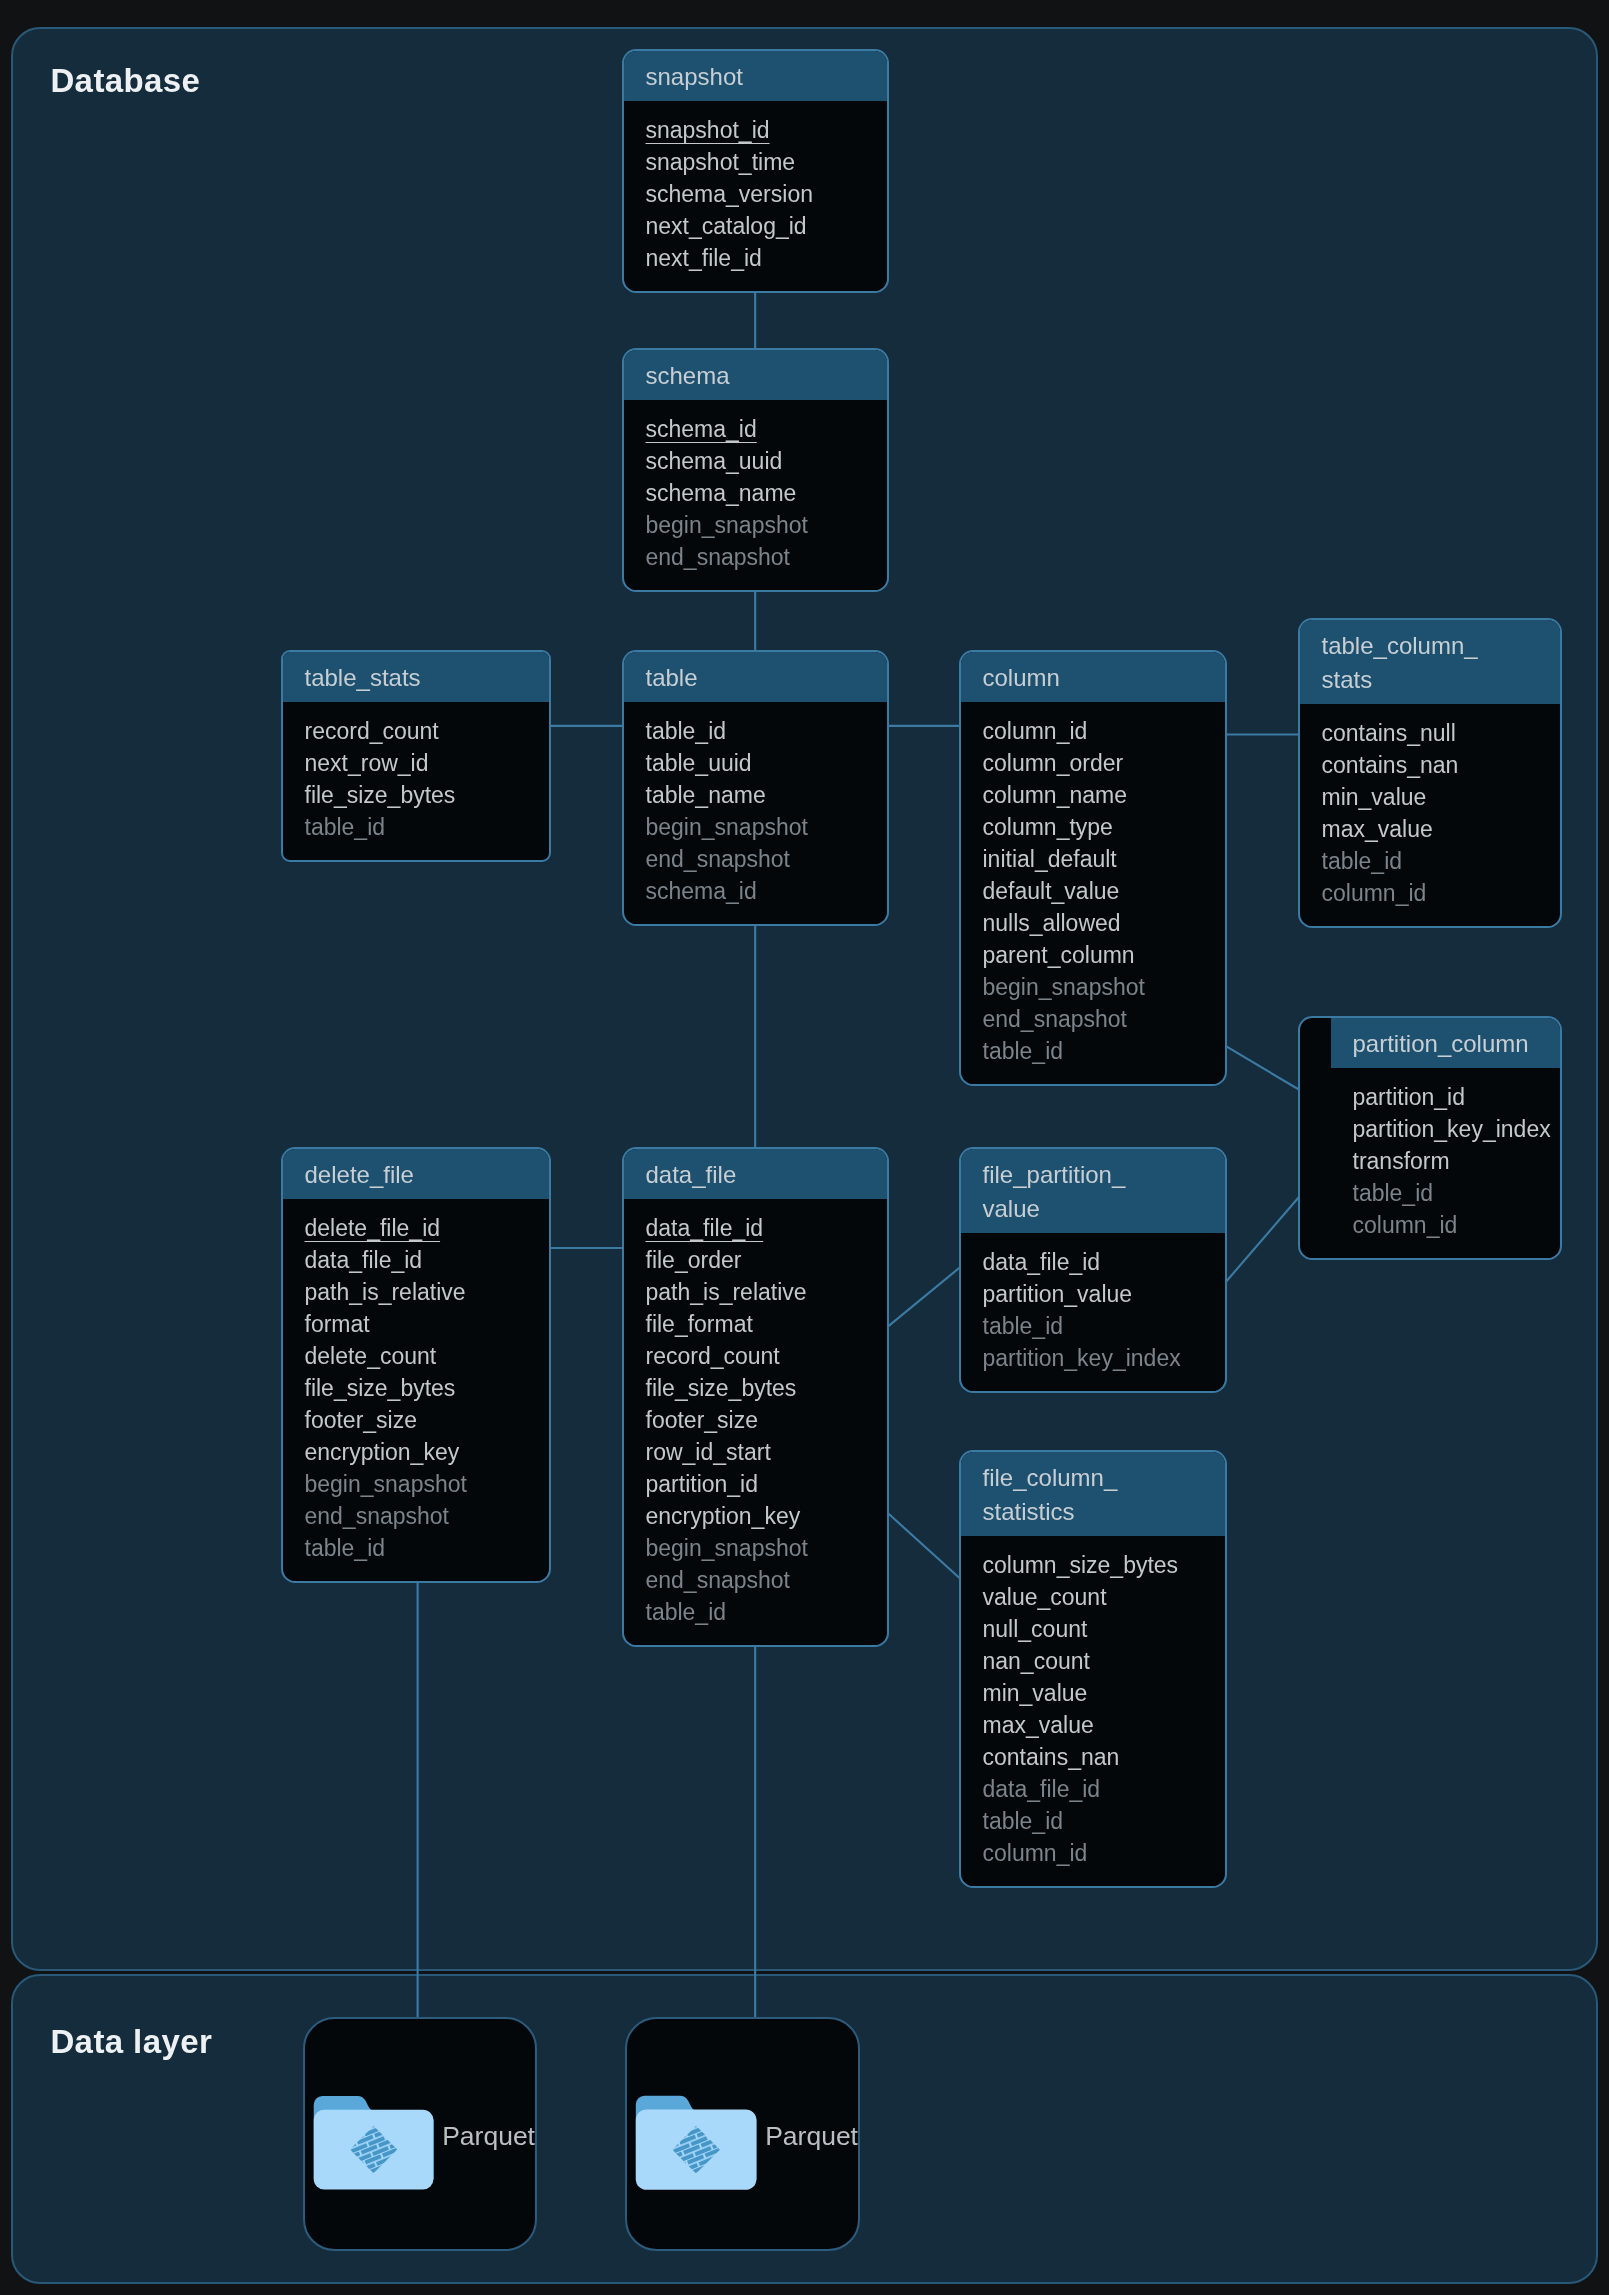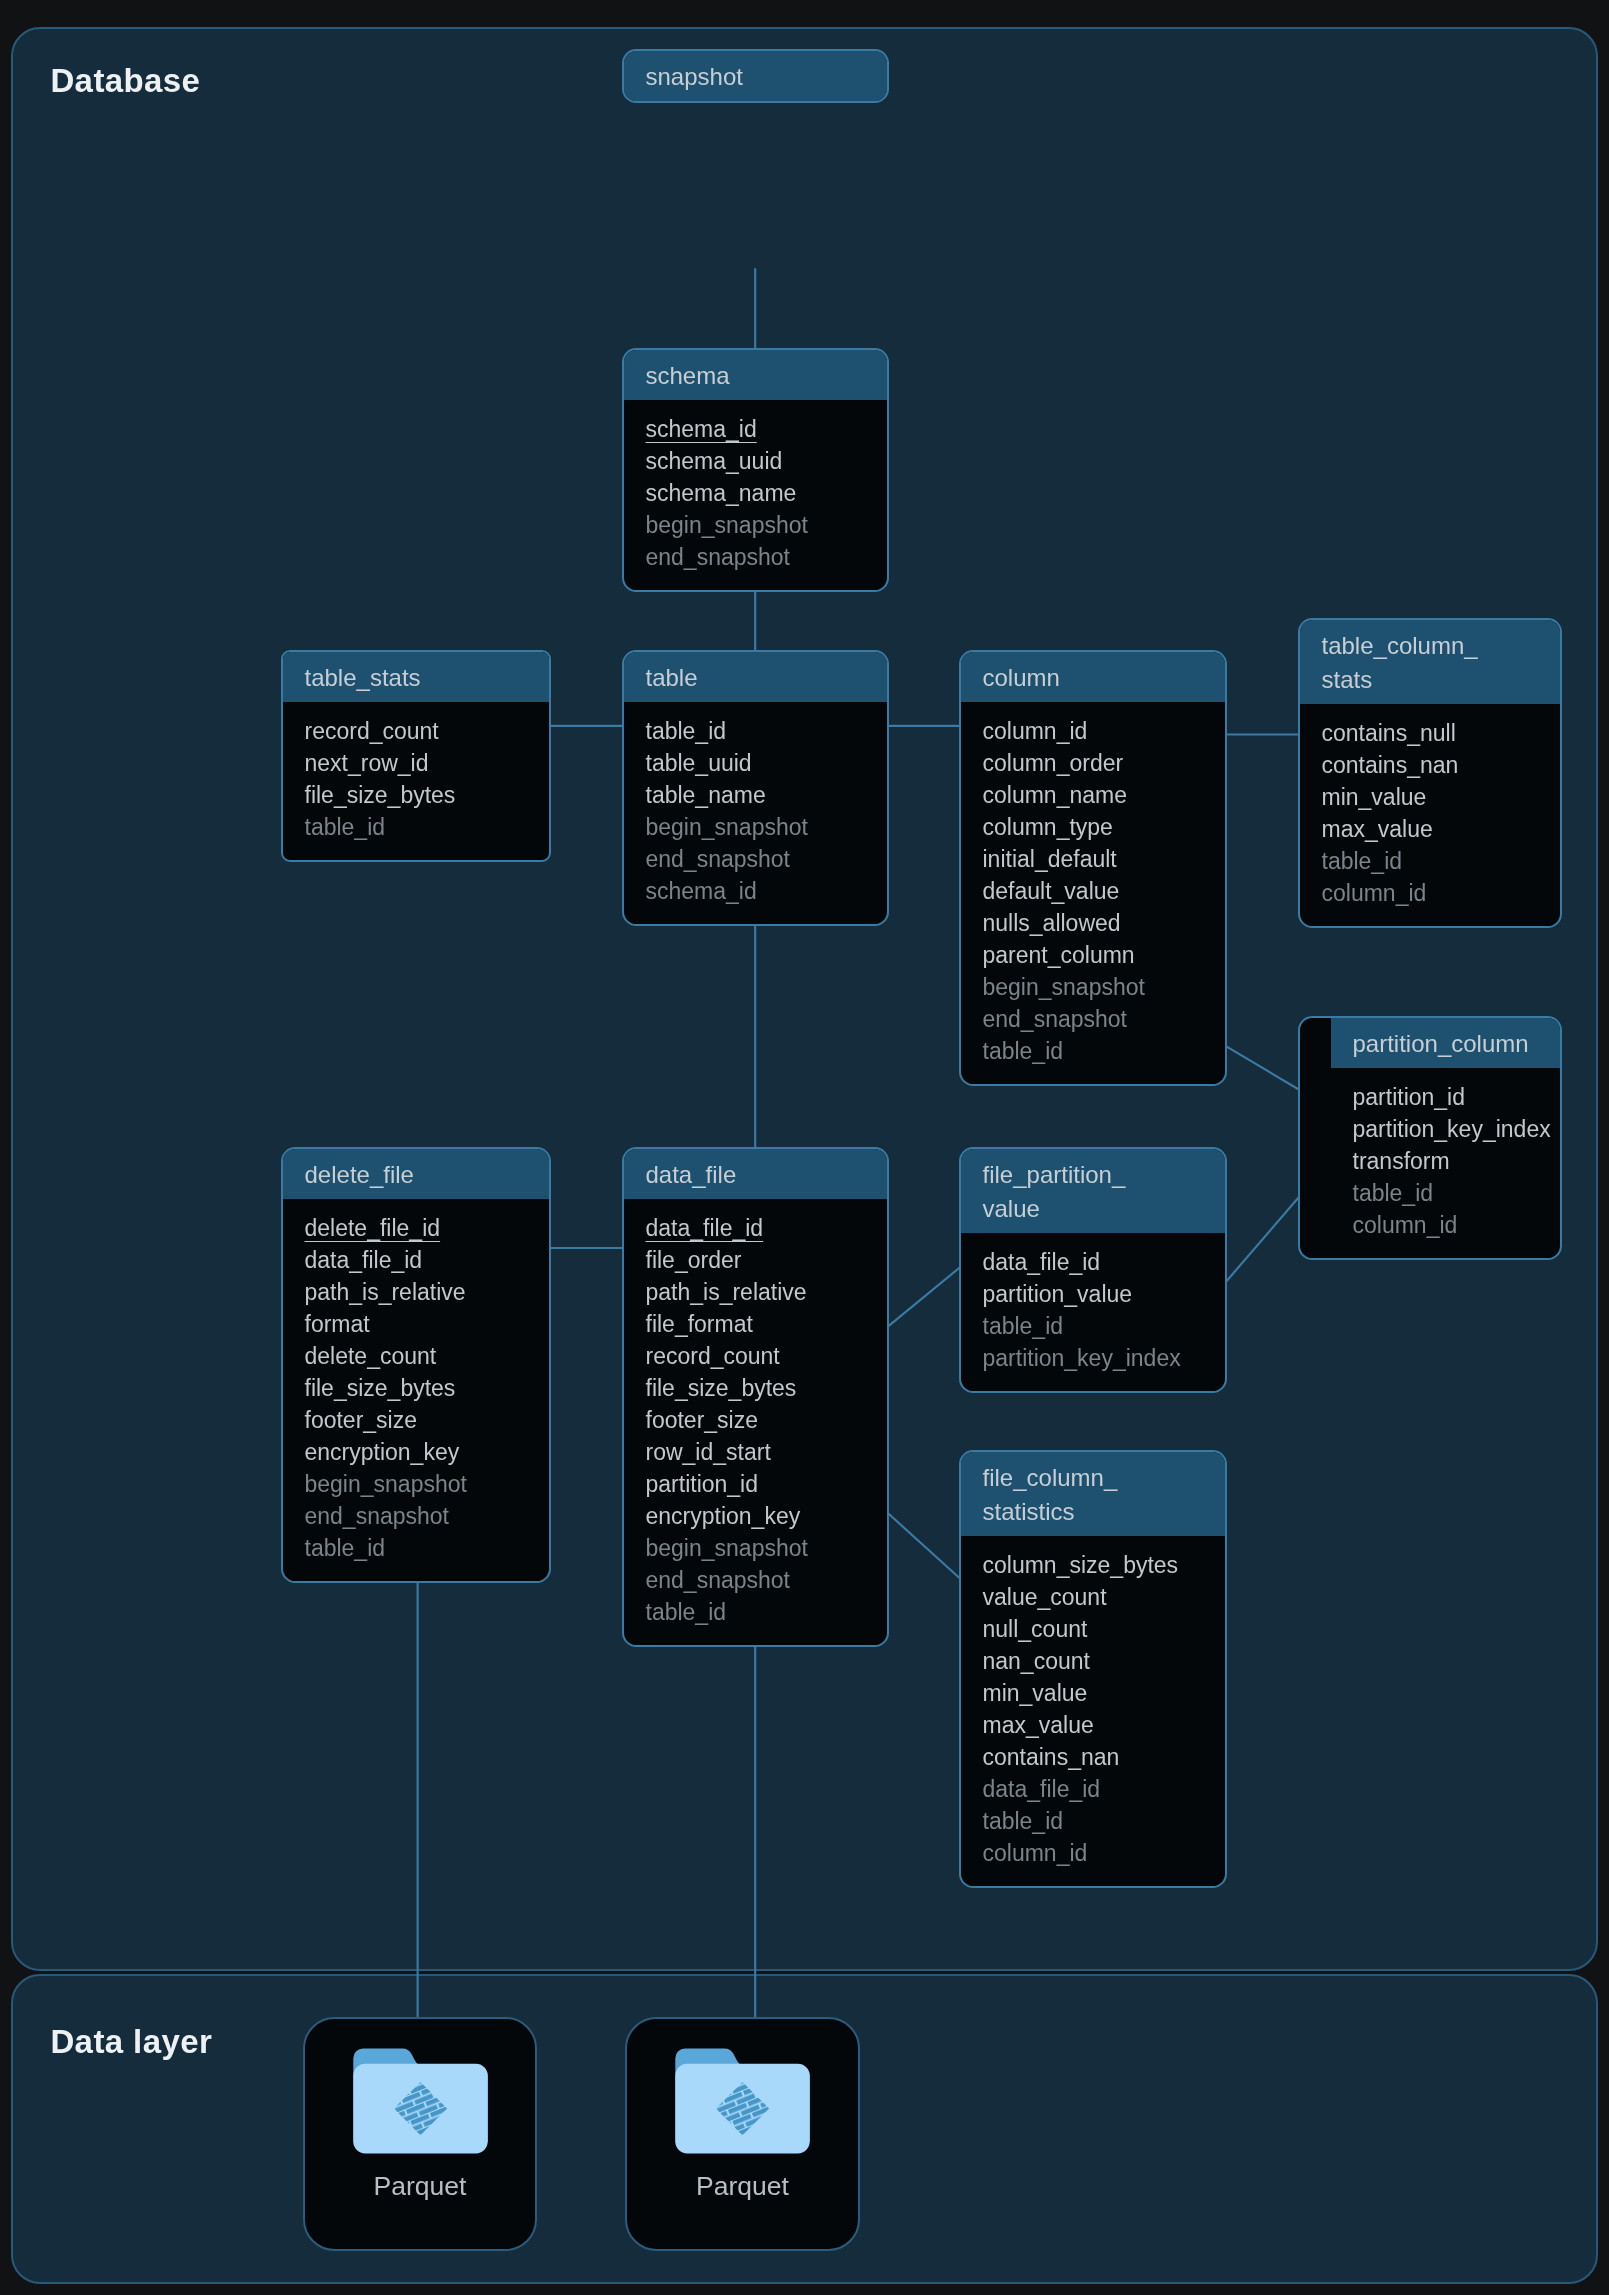--- a/index.html
+++ b/index.html
@@ -21,21 +21,21 @@
   #panel-datalayer .panel-title{padding:47px 0 0 37px;}
   #connectors{position:absolute;left:0;top:0;width:1609px;height:2295px;pointer-events:none;}
   .entity{position:absolute;background:var(--box-bg);border:2.1px solid var(--box-border);border-radius:14.3px;overflow:hidden;}
   .entity-header{background:var(--header-bg);color:var(--header-text);font-size:24px;line-height:34px;
     padding:9.3px 21.5px 6.4px;white-space:pre-line;}
   .entity-body{padding:13px 21.5px 17px;}
   .entity-field{font-size:23px;line-height:32px;color:var(--text);white-space:nowrap;}
   .entity-field.muted{color:var(--text-muted);}
   .entity-field.pk{text-decoration:underline;text-underline-offset:5px;text-decoration-thickness:1.4px;}
   .folder-card{position:absolute;background:var(--card-bg);border:2.1px solid var(--card-border);border-radius:31.5px;
-    display:flex;flex-direction:column;align-items:center;}
+    display:flex;flex-direction:row;align-items:center;}
   .folder-icon{margin-top:14.3px;}
   .folder-label{font-size:26.5px;color:var(--label);margin-top:4.3px;}
 </style>
 </head>
 <body>
 
 <div id="stage">
   <div class="panel" id="panel-database">
     <div class="panel-title">Database</div>
   </div>
@@ -53,20 +53,27 @@
       <line x1="760" y1="1745" x2="880" y2="1745" stroke="#3b7aa3" stroke-width="3"></line>
       <line x1="1233" y1="1862" x2="1351" y2="1765" stroke="#3b7aa3" stroke-width="3"></line>
       <line x1="1233" y1="2108" x2="1351" y2="2215" stroke="#3b7aa3" stroke-width="3"></line>
       <line x1="1706" y1="1802" x2="1824" y2="1665" stroke="#3b7aa3" stroke-width="3"></line>
       <line x1="584" y1="2190" x2="584" y2="2845" stroke="#3b7aa3" stroke-width="3"></line>
       <line x1="1056" y1="2280" x2="1056" y2="2845" stroke="#3b7aa3" stroke-width="3"></line>
     </svg>
   <div id="entities">
       <div class="entity" style="left: 622px; top: 49px; width: 267px;">
         <div class="entity-header">snapshot</div>
+        <div class="entity-body">
+          <div class="entity-field pk">snapshot_id</div>
+          <div class="entity-field">snapshot_time</div>
+          <div class="entity-field">schema_version</div>
+          <div class="entity-field">next_catalog_id</div>
+          <div class="entity-field">next_file_id</div>
+        </div>
       </div>
       <div class="entity" style="left: 622px; top: 348px; width: 267px;">
         <div class="entity-header">schema</div>
         <div class="entity-body">
           <div class="entity-field pk">schema_id</div>
           <div class="entity-field">schema_uuid</div>
           <div class="entity-field">schema_name</div>
           <div class="entity-field muted">begin_snapshot</div>
           <div class="entity-field muted">end_snapshot</div>
         </div>

